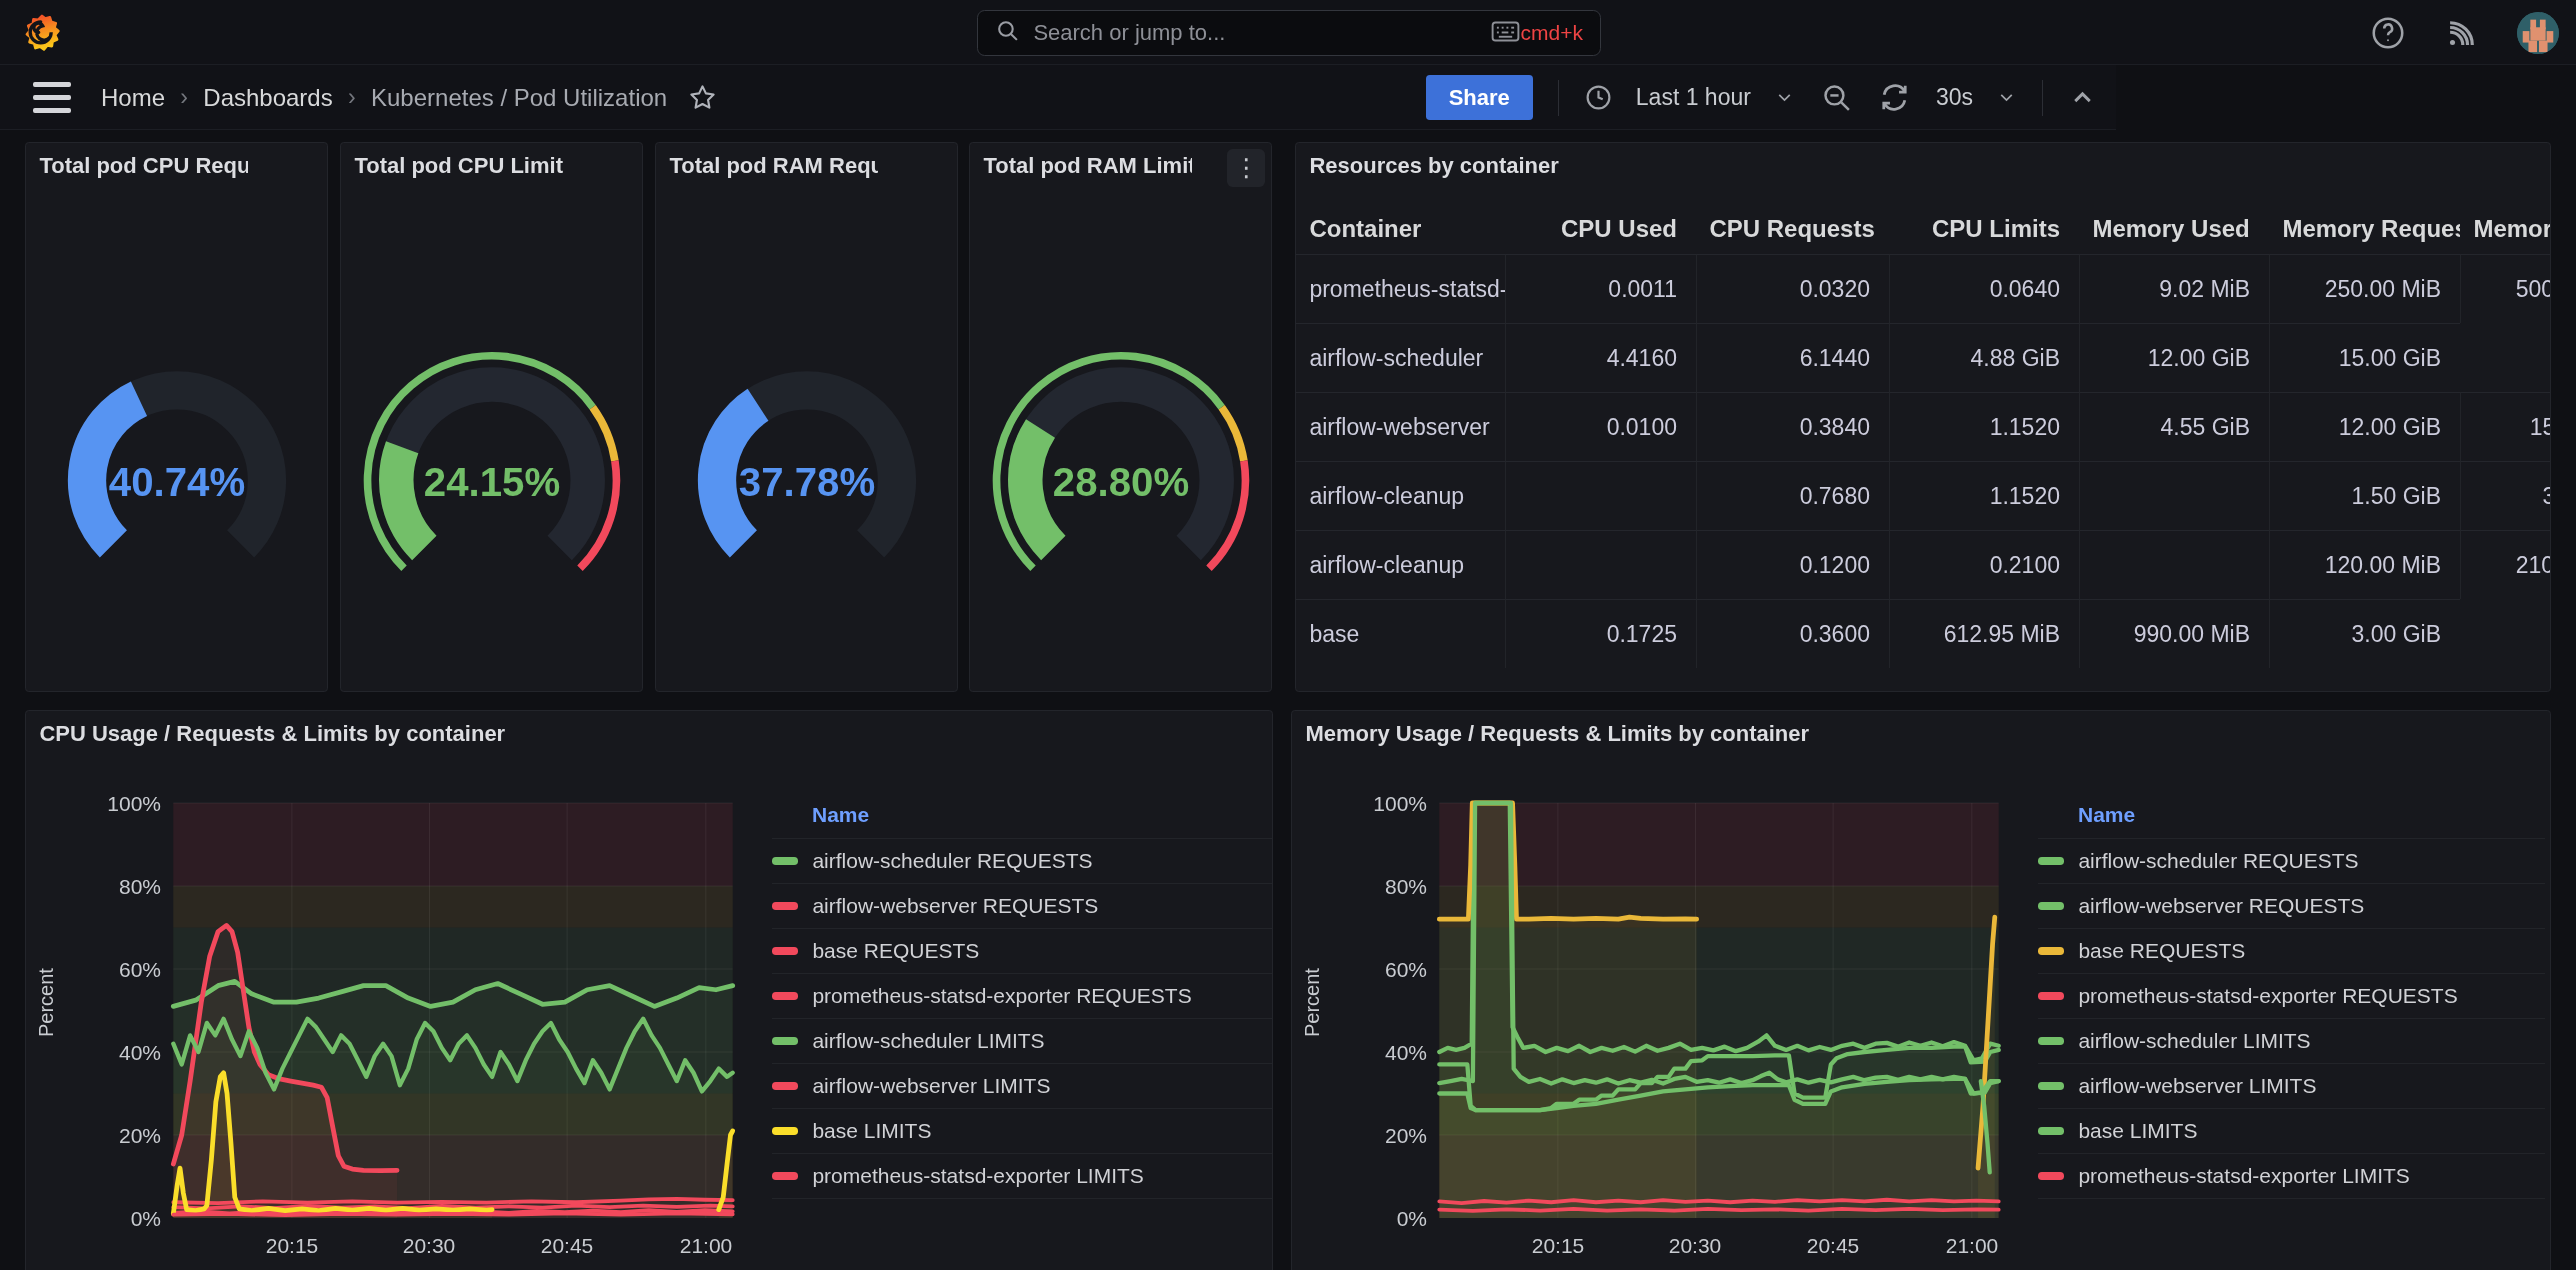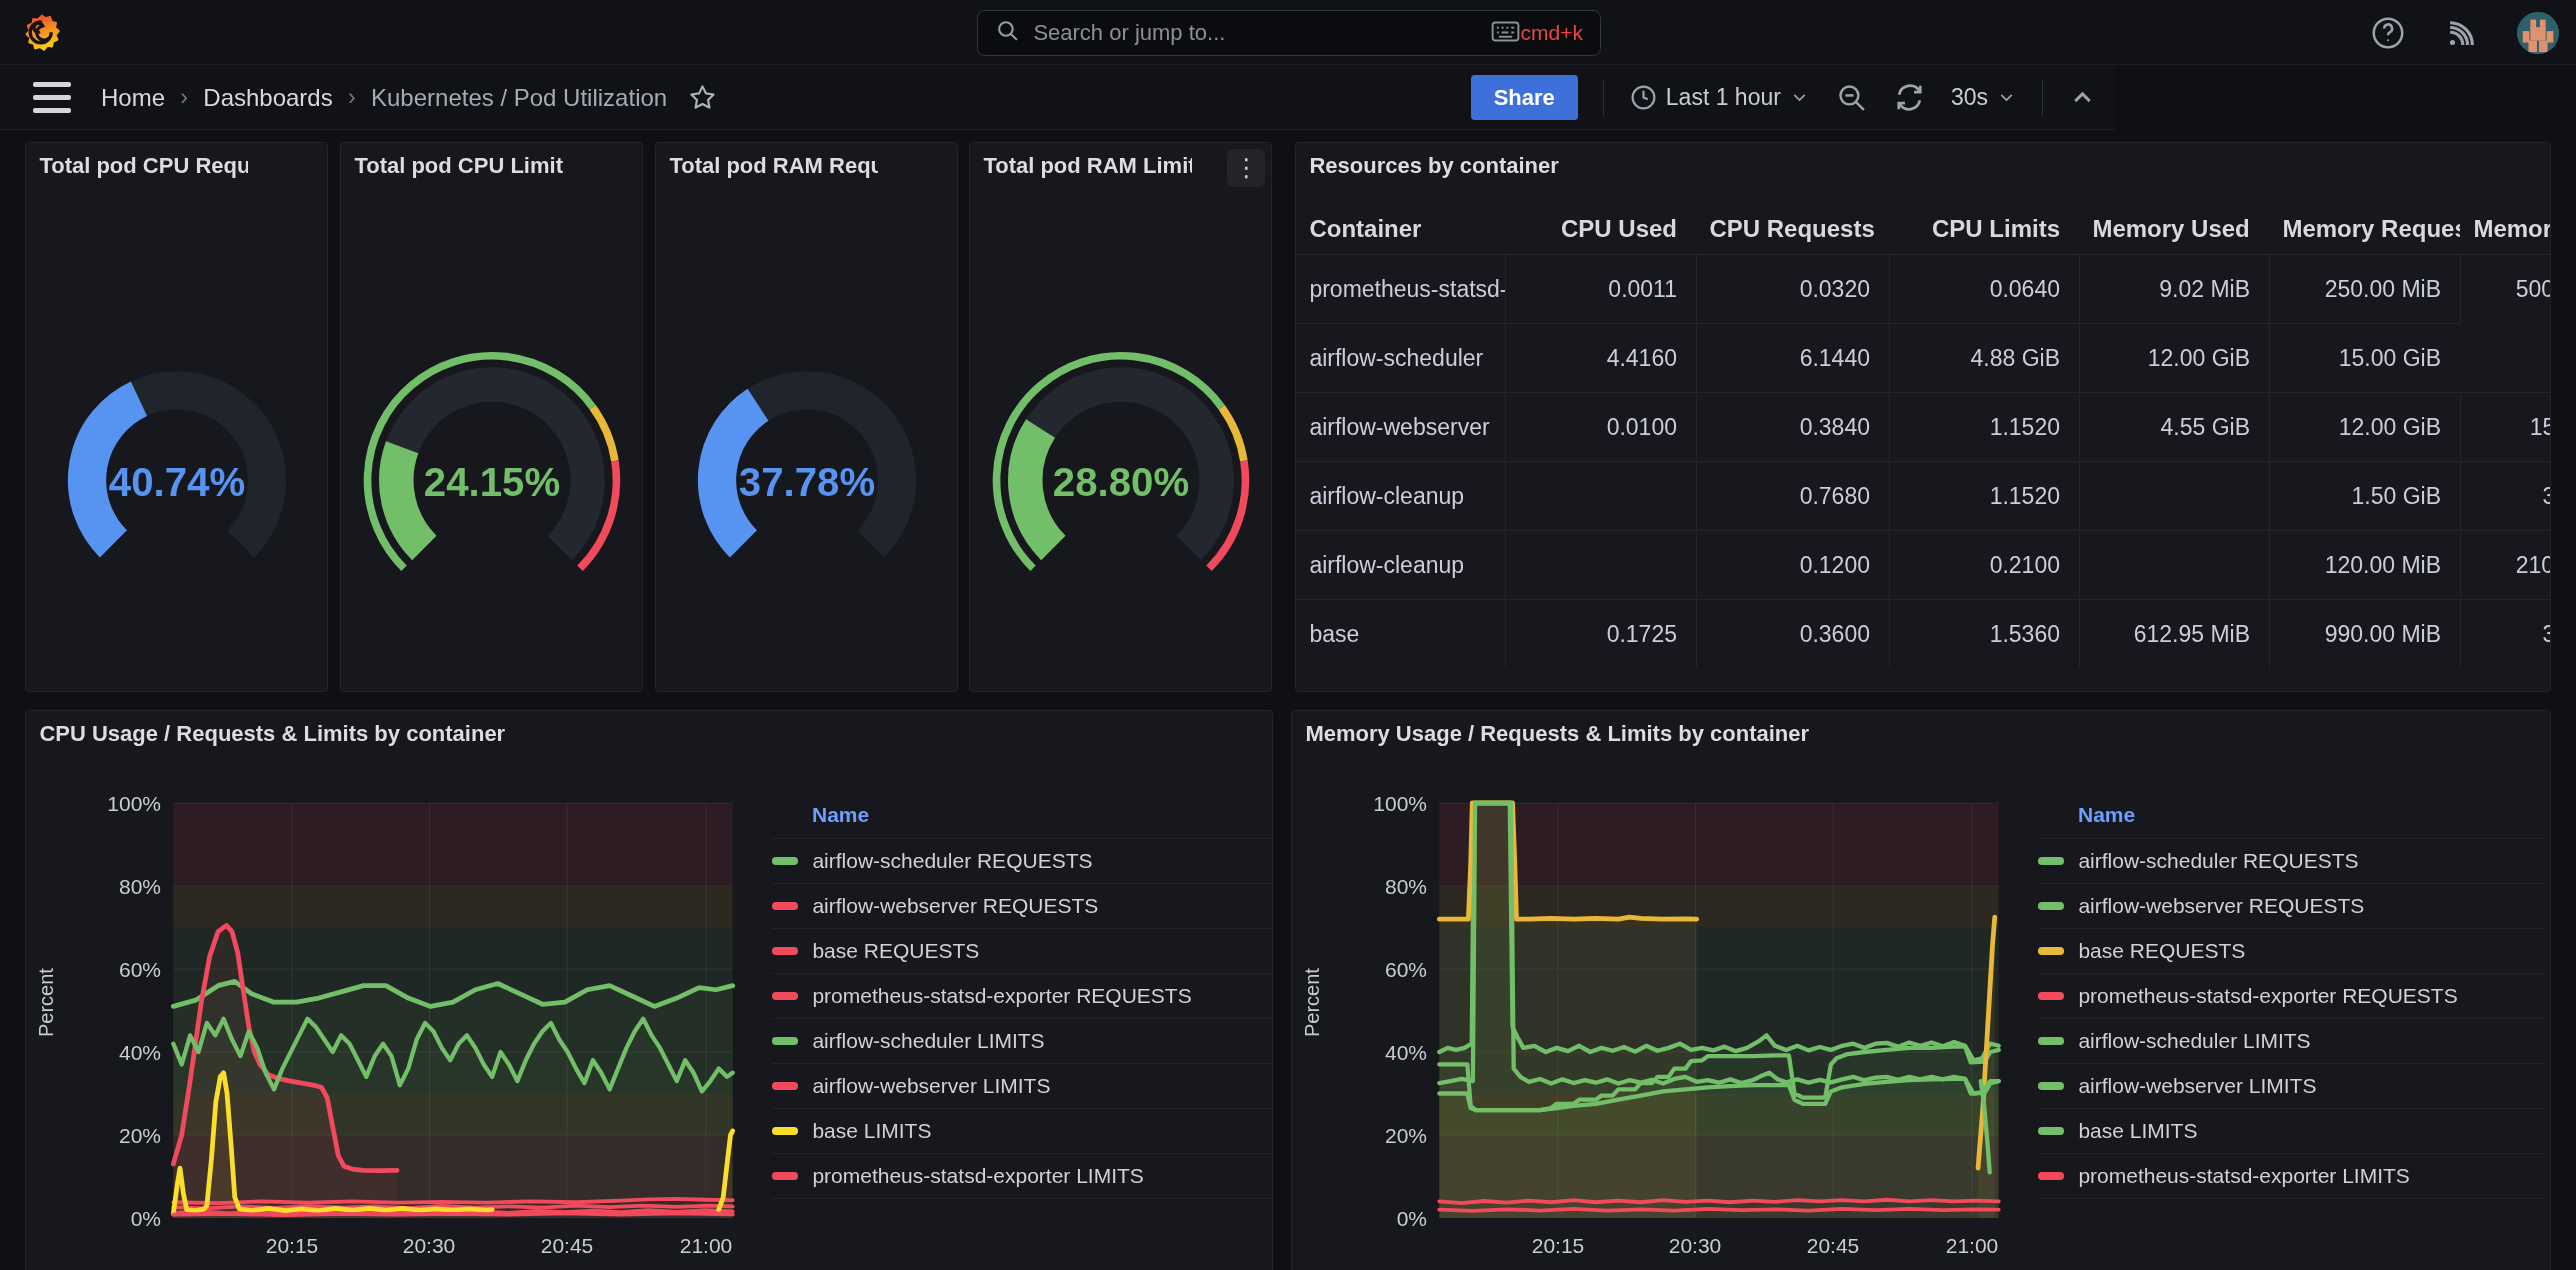--- a/index.html
+++ b/index.html
@@ -22,21 +22,21 @@
   .hamburger { position:absolute; left:33px; top:17px; width:38px; height:31px; display:flex; flex-direction:column; justify-content:space-between; cursor:pointer; }
   .hamburger span { display:block; height:4.8px; border-radius:1.9px; background:#d5d6da; }
   .crumbs { position:absolute; left:101px; top:0; height:65px; display:flex; align-items:center; gap:15.3px; font-size:24px; }
   .crumb { color:#d8d9da; white-space:nowrap; }
   .crumb.current { color:#a7aab1; }
   .crumb-sep { color:#74777e; font-size:23px; }
   .star-btn { margin-left:5.7px; display:flex; align-items:center; }
   .nav-right { position:absolute; right:19px; top:0; height:65px; display:flex; align-items:center; gap:25px; }
   .share-btn { background:#3d71d9; color:#fff; font-size:22px; font-weight:700; border:none; border-radius:3.8px; padding:9.6px 23px; cursor:pointer; }
   .vdiv { width:1px; height:36px; background:#2c2e35; }
-  .tool-item { display:flex; align-items:center; gap:8px; color:#c9ccd1; font-size:23px; cursor:pointer; white-space:nowrap; }
+  .tool-item { display:flex; align-items:center; gap:23px; color:#c9ccd1; font-size:23px; cursor:pointer; white-space:nowrap; }
   .icon-btn { display:flex; align-items:center; justify-content:center; cursor:pointer; }
 
   
   .panel { position:absolute; background:#17181d; border:1px solid #23252b; border-radius:3.8px; overflow:hidden; }
   .panel-title { position:absolute; left:13.4px; top:9.6px; font-size:22px; font-weight:700; color:#dcdde1; white-space:nowrap; overflow:hidden; cursor:pointer; }
   .gauge-title { width:209px; }
   .kebab { position:absolute; right:5.7px; top:5.7px; width:38px; height:38px; border-radius:5.7px; background:#22242a; display:flex; align-items:center; justify-content:center; color:#c7c9cf; font-size:25px; letter-spacing:0; cursor:pointer; }
 
   
   .tblwrap { position:absolute; left:0; top:61px; width:1359px; }
@@ -292,21 +292,20 @@
             <div class="tcell r">0.1200</div>
             <div class="tcell r">0.2100</div>
             <div class="tcell r"></div>
             <div class="tcell r">120.00 MiB</div>
             <div class="tcell r">210.00 MiB</div>
           </div>
           <div class="trow">
             <div class="tcell">base</div>
             <div class="tcell r">0.1725</div>
             <div class="tcell r">0.3600</div>
-            <div class="tcell r">1.5360</div>
             <div class="tcell r">612.95 MiB</div>
             <div class="tcell r">990.00 MiB</div>
             <div class="tcell r">3.00 GiB</div>
           </div>
         </div>
     </div>
   </div>
 
   <div class="panel" style="left:25px;top:710px;width:1248px;height:593px">
     <div class="panel-title">CPU Usage / Requests &amp; Limits by container</div>

